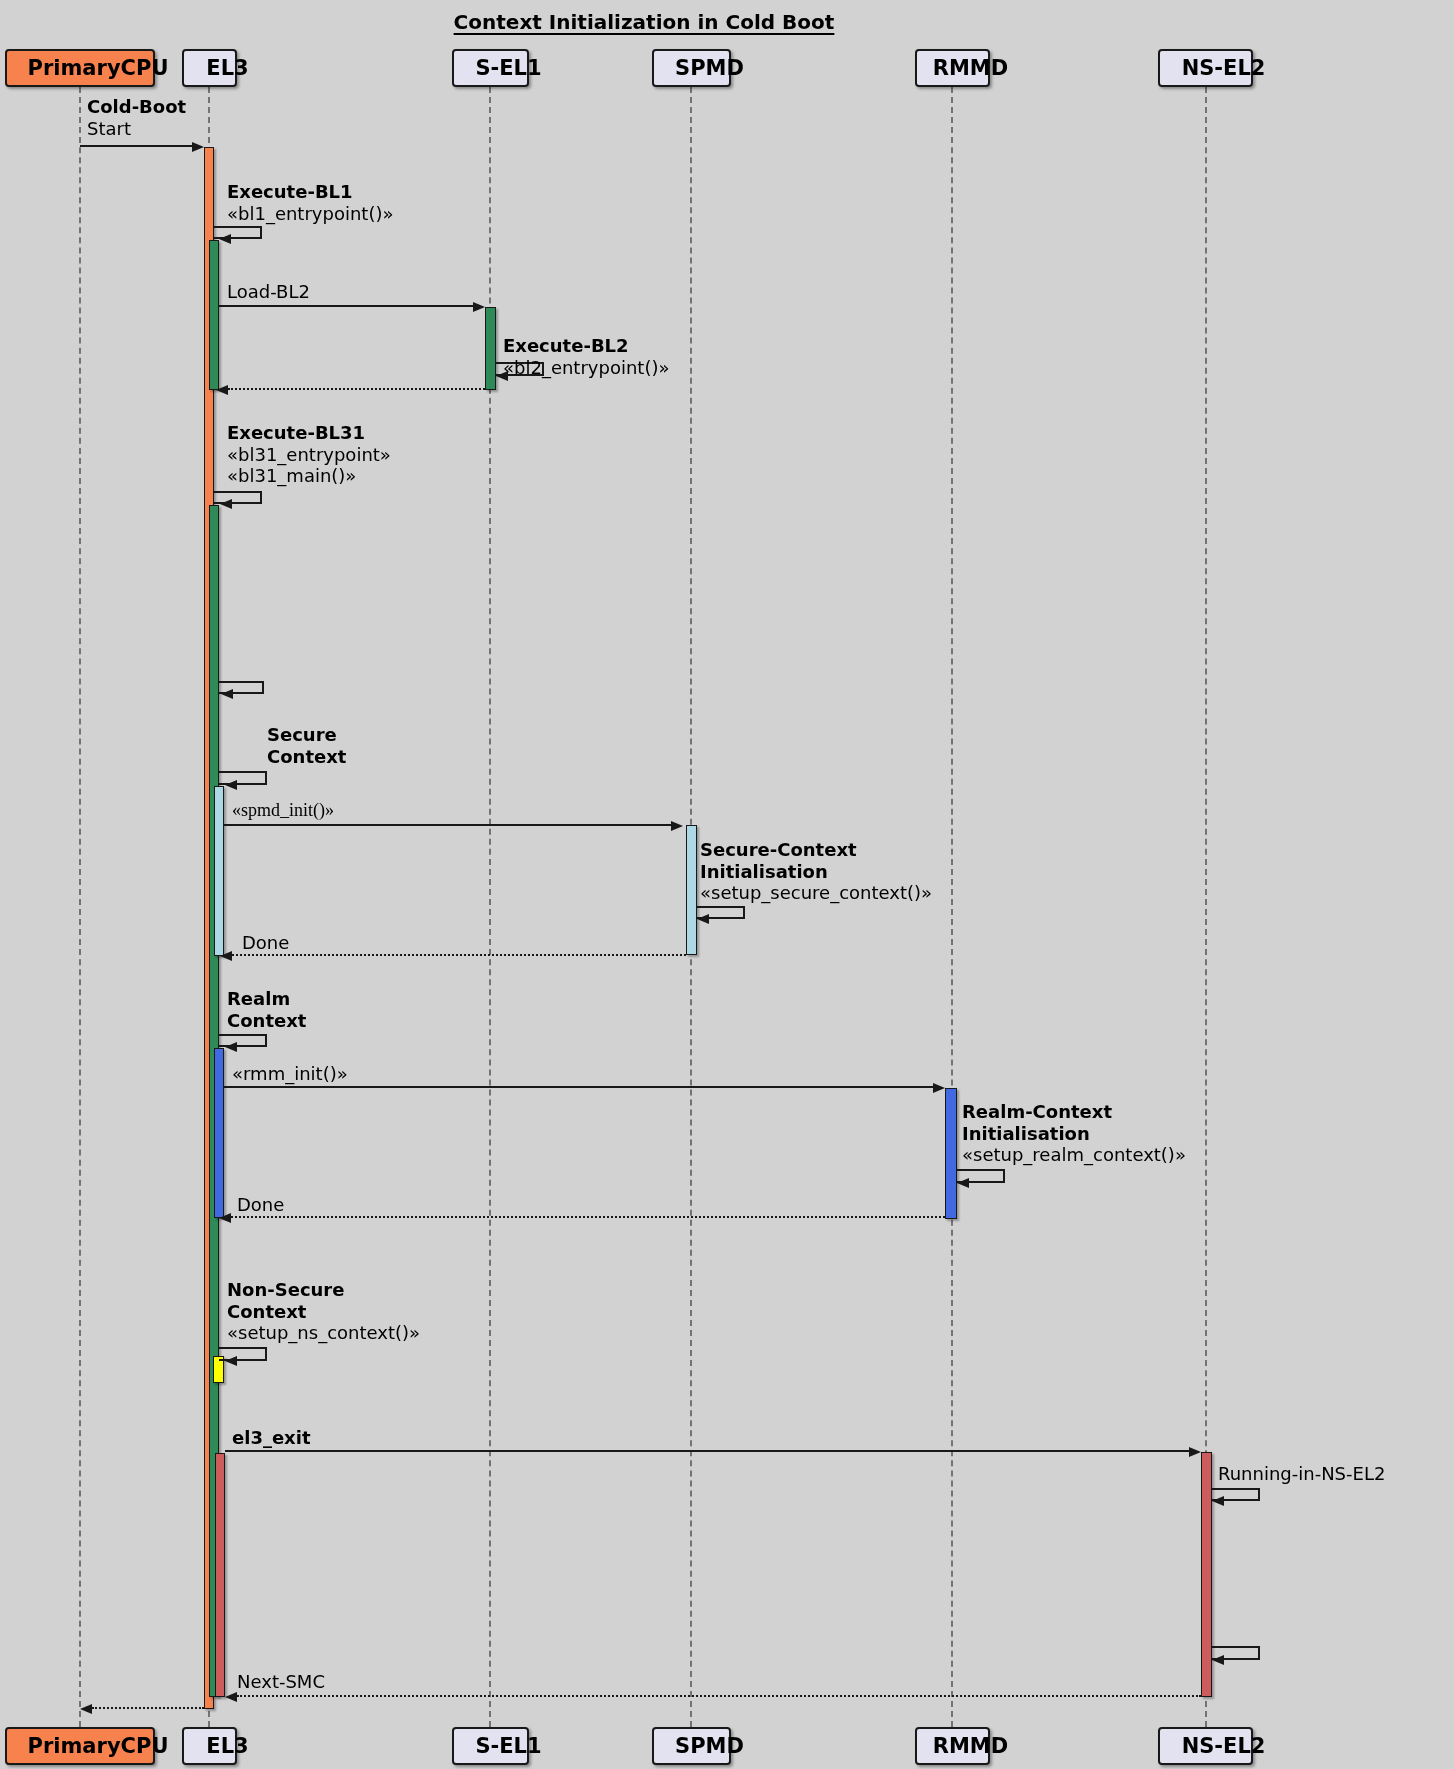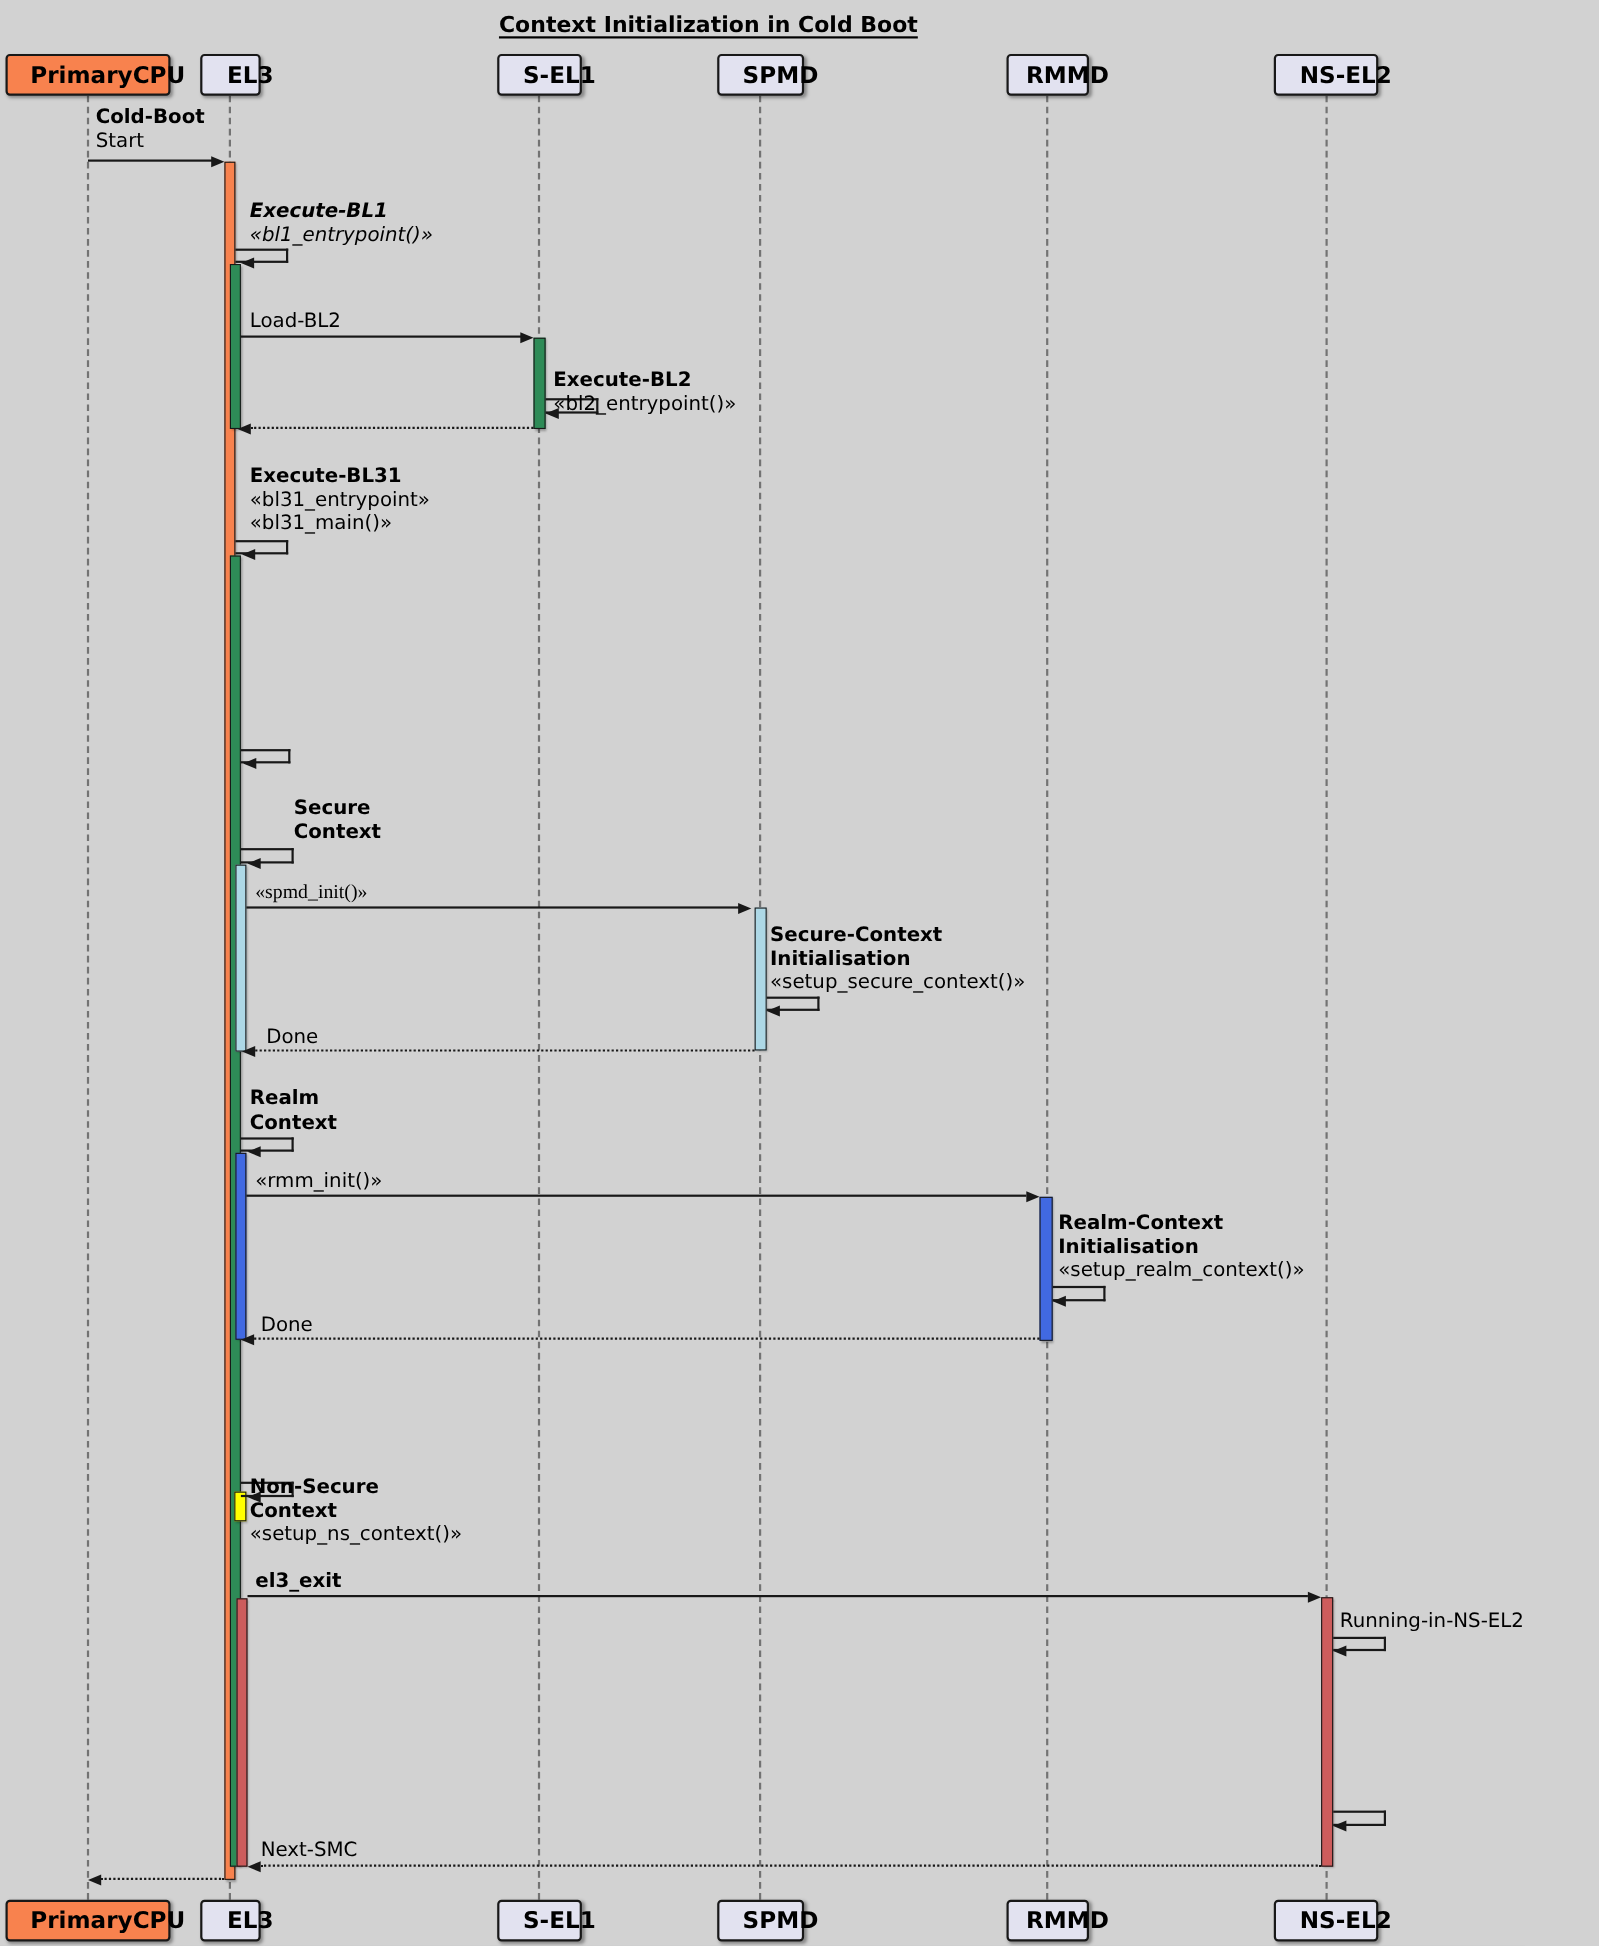--- a/index.html
+++ b/index.html
@@ -140,21 +140,21 @@
   <div class="ah-l" style="left:225px;top:1692px;"></div>
 
   <div class="hline dot" style="left:92px;top:1707px;width:112px;"></div>
   <div class="ah-l" style="left:80px;top:1704px;"></div>
 
   <div class="msg" style="left:87px;top:96px;">
     <div class="b">Cold-Boot</div>
     <div>Start</div>
   </div>
 
-  <div class="msg" style="left:227px;top:181px;font-style:italic;">
+  <div class="msg" style="left:227px;top:181px;">
     <div class="b">Execute-BL1</div>
     <div>«bl1_entrypoint()»</div>
   </div>
 
   <div class="msg" style="left:227px;top:281px;">
     <div>Load-BL2</div>
   </div>
 
   <div class="msg" style="left:503px;top:335px;">
     <div class="b">Execute-BL2</div>
@@ -199,21 +199,21 @@
   <div class="msg" style="left:962px;top:1101px;">
     <div class="b">Realm-Context</div>
     <div class="b">Initialisation</div>
     <div>«setup_realm_context()»</div>
   </div>
 
   <div class="msg" style="left:237px;top:1194px;">
     <div>Done</div>
   </div>
 
-  <div class="msg" style="left:227px;top:1341px;">
+  <div class="msg" style="left:227px;top:1279px;">
     <div class="b">Non-Secure</div>
     <div class="b">Context</div>
     <div>«setup_ns_context()»</div>
   </div>
 
   <div class="msg b" style="left:232px;top:1427px;">
     <div>el3_exit</div>
   </div>
 
   <div class="msg" style="left:1218px;top:1463px;">

